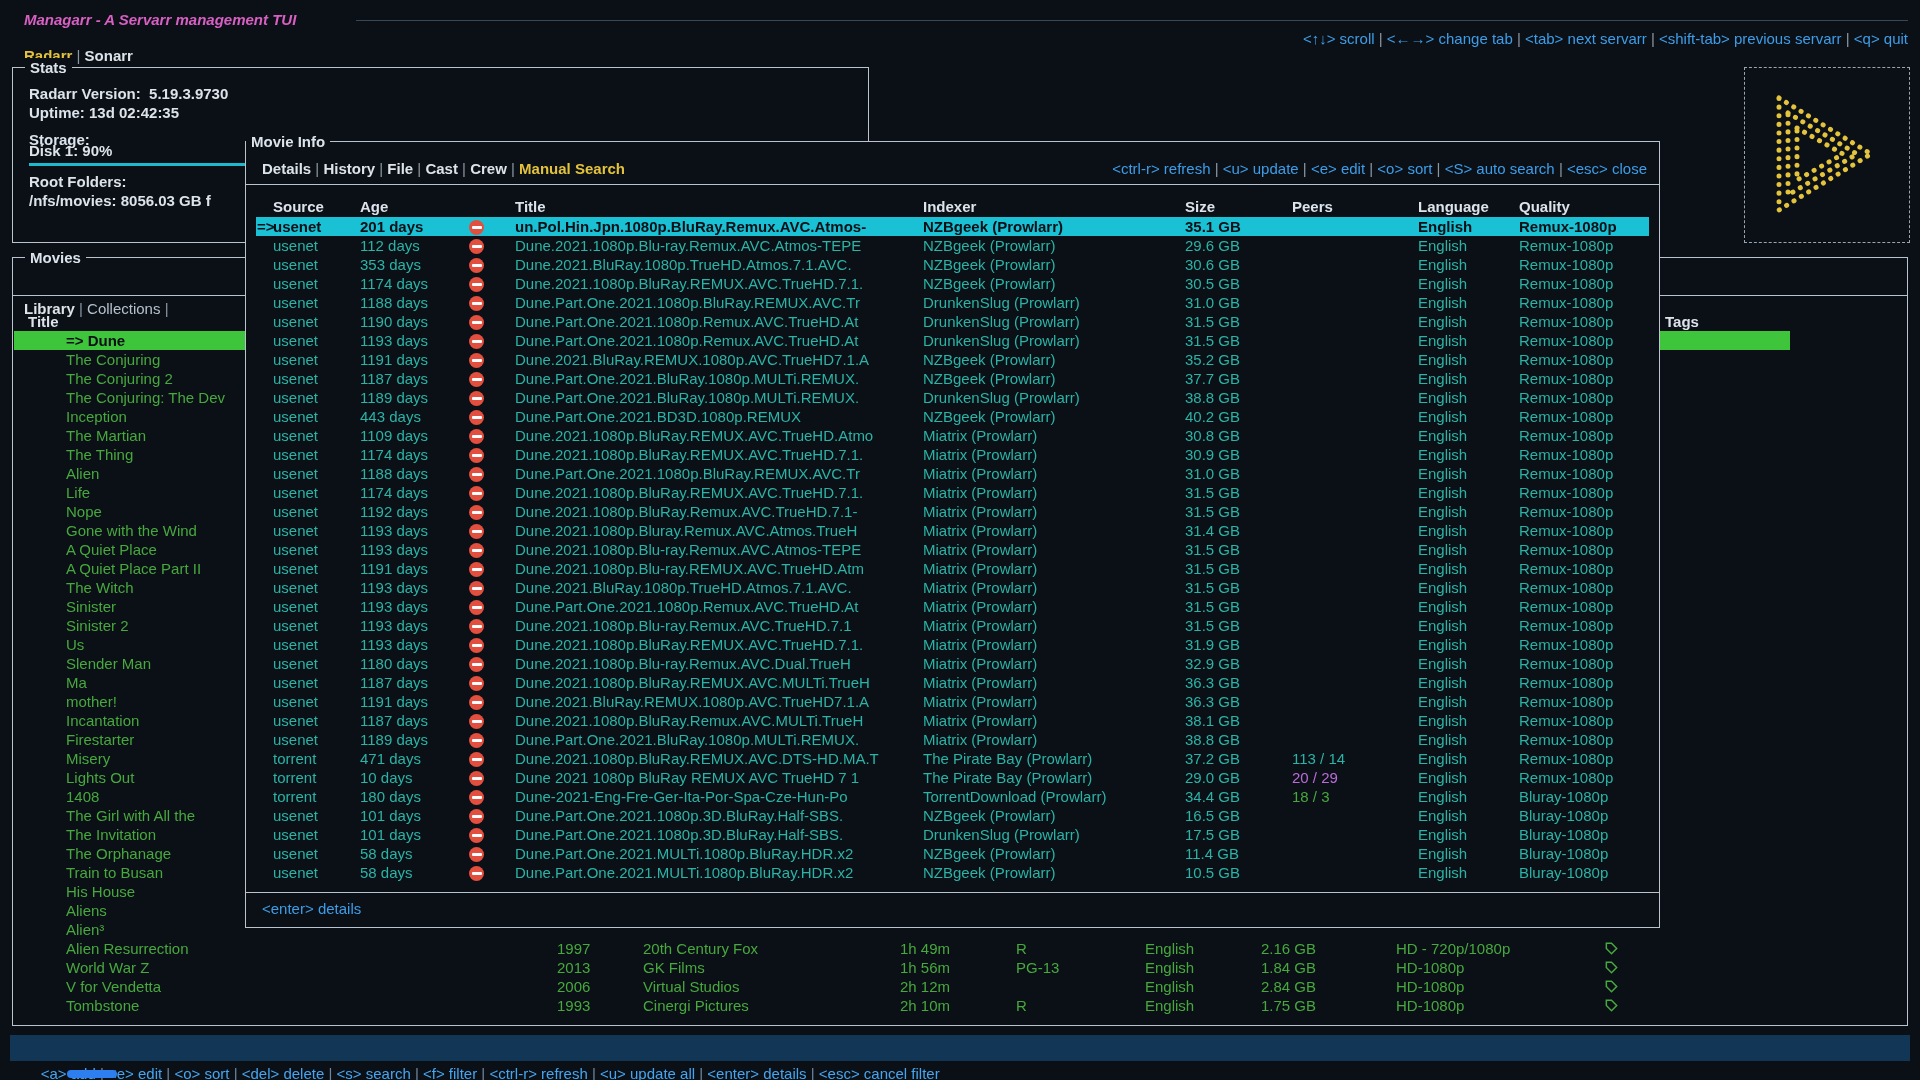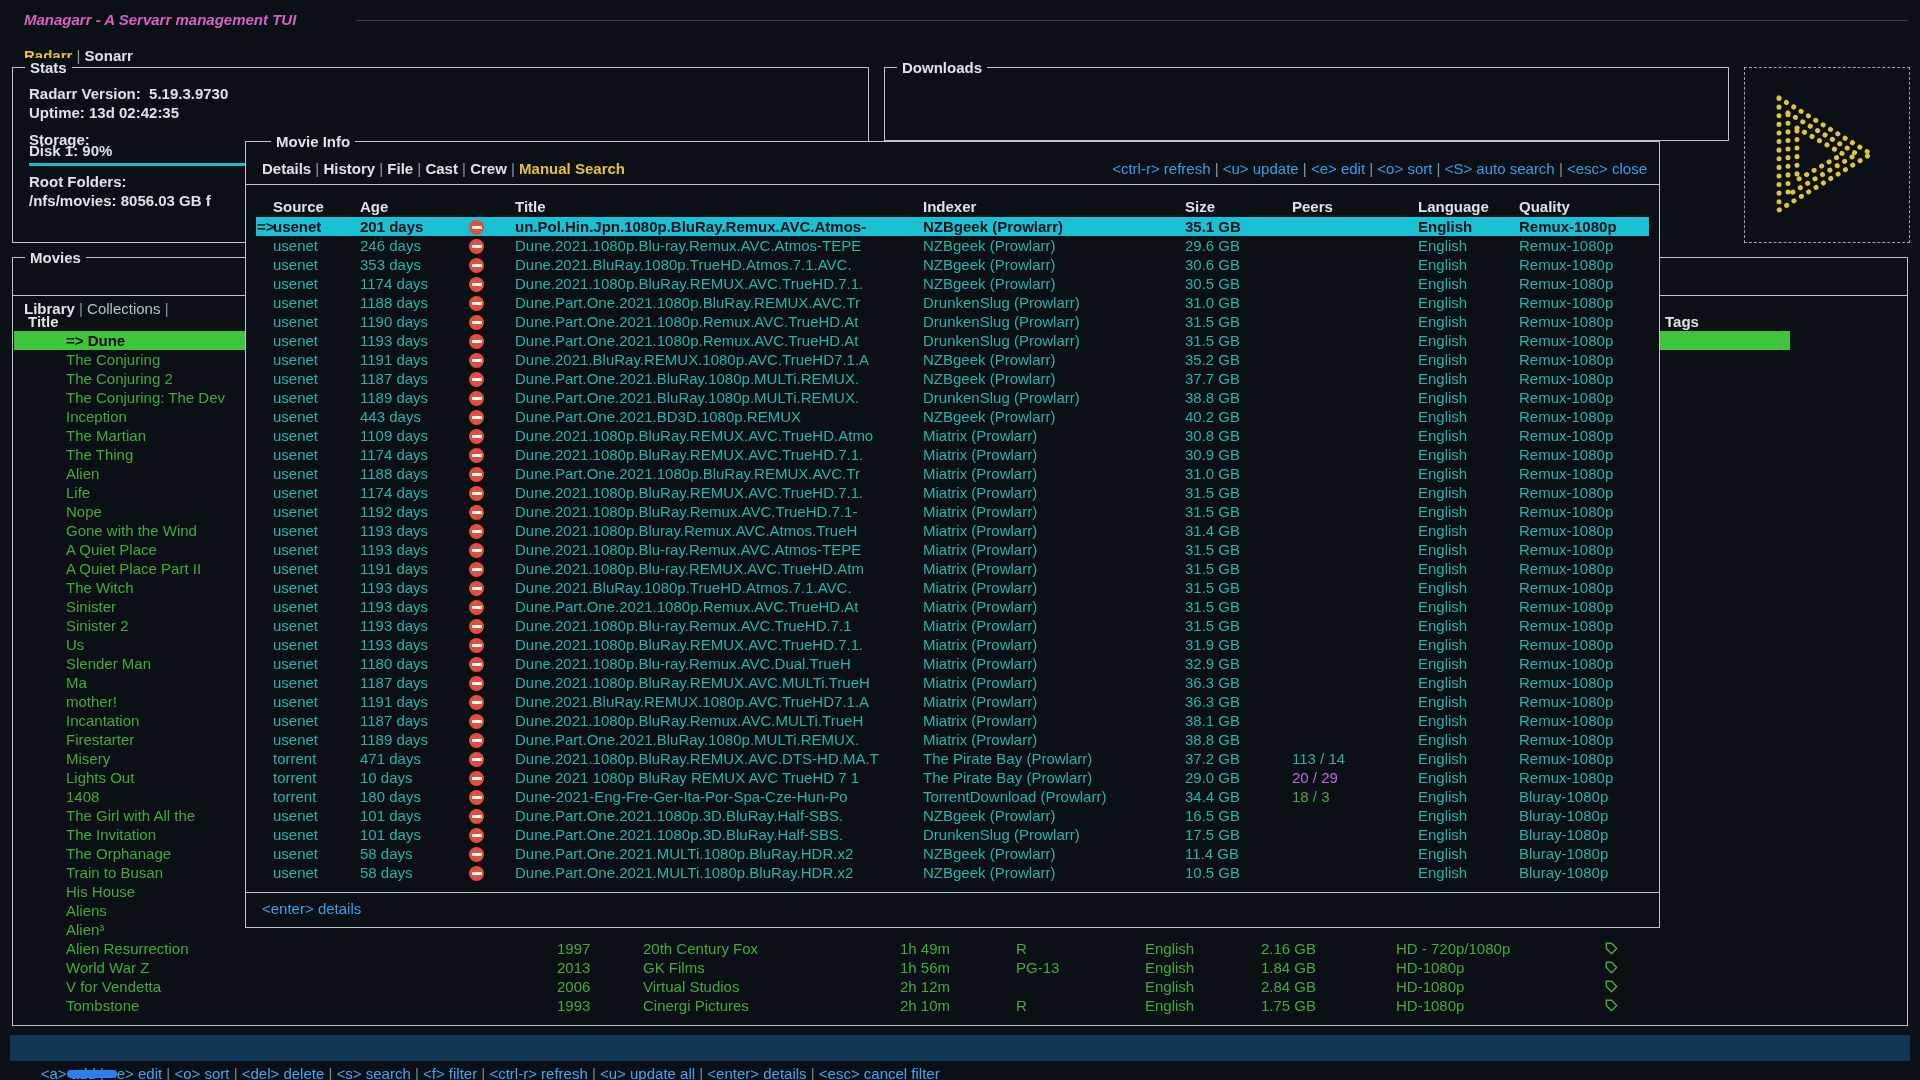--- a/index.html
+++ b/index.html
@@ -58,21 +58,21 @@
   .movie-list-item.selected{background:var(--movie-green-selected);color:var(--dark-text);font-weight:bold;}
   .movie-list-item.selected span{color:var(--dark-text);}
   .movies-table-rows{position:absolute;left:0;top:0;right:0;bottom:0;}
   .bg-row{position:absolute;left:0;width:100%;height:19px;line-height:19px;}
   .bg-cell{position:absolute;white-space:pre;color:var(--movie-green);}
   .bg-cell.tag svg{vertical-align:-2px;}
 
   
   .modal{position:absolute;left:245px;top:141px;width:1415px;height:787px;
     background:var(--background);border:1px solid var(--panel-border);z-index:5;}
-  .modal .panel-title{left:25px;}
+  .modal .panel-title{left:0;}
   .mtabs{position:absolute;left:16px;top:17px;height:19px;line-height:19px;white-space:pre;}
   .mtabs .tab{color:var(--text-white);font-weight:bold;}
   .mtabs .tab.active{color:var(--accent-yellow);}
   .modal-hints{position:absolute;right:12px;top:17px;height:19px;line-height:19px;}
   .mtabs-rule{left:0;top:42px;width:100%;}
   .mhead,.mrow{display:grid;grid-template-columns:87px 109px 46px 408px 262px 107px 126px 101px 1fr;
     padding-left:17px;height:19px;line-height:19px;}
   .mhead{position:absolute;left:10px;right:10px;top:55px;font-weight:bold;color:var(--text-white);}
   .mrows{position:absolute;left:10px;right:10px;top:75px;}
   .mrow{color:var(--result-teal);position:relative;}
@@ -99,35 +99,33 @@
     border-radius:4px;background:var(--artifact-blue);}
 </style>
 </head>
 <body>
 
 <div class="screen">
 
   <div class="app-title">Managarr - A Servarr management TUI</div>
   <div class="hline title-rule"></div>
   <div class="servarr-tabs"><span class="tab active">Radarr</span><span class="sep"> | </span><span class="tab">Sonarr</span></div>
+  <div class="top-hints hints"><span class="hint">&lt;↑↓&gt; scroll</span><span class="sep"> | </span><span class="hint">&lt;←→&gt; change tab</span><span class="sep"> | </span><span class="hint">&lt;tab&gt; next servarr</span><span class="sep"> | </span><span class="hint">&lt;shift-tab&gt; previous servarr</span><span class="sep"> | </span><span class="hint">&lt;q&gt; quit</span></div>
 
   <div class="panel stats-panel">
     <div class="panel-title">Stats</div>
     <div class="stat-line" style="top:16px">Radarr Version:  5.19.3.9730</div>
     <div class="stat-line" style="top:35px">Uptime: 13d 02:42:35</div>
     <div class="stat-line" style="top:62px">Storage:</div>
     <div class="stat-line" style="top:73px">Disk 1: 90%</div>
     <div class="gauge"></div>
     <div class="stat-line" style="top:104px">Root Folders:</div>
     <div class="stat-line" style="top:123px">/nfs/movies: 8056.03 GB f</div>
   </div>
 
-  <div class="panel downloads-panel">
-    <div class="panel-title">Downloads</div>
-  </div>
 
   <div class="panel logo-panel">
     <svg width="112" height="126" viewBox="0 0 112 126">
       <polygon points="8,6 100,62 8,118" fill="none" stroke="var(--accent-yellow)" stroke-width="5" stroke-dasharray="0.1 8.5" stroke-linecap="round"></polygon>
       <polygon points="17,21 86,62 17,103" fill="none" stroke="var(--accent-yellow)" stroke-width="5" stroke-dasharray="0.1 8.5" stroke-linecap="round"></polygon>
       <polygon points="26,36 72,62 26,88" fill="none" stroke="var(--accent-yellow)" stroke-width="5" stroke-dasharray="0.1 8.5" stroke-linecap="round"></polygon>
     </svg>
   </div>
 
   <div class="panel movies-panel">
@@ -251,21 +249,21 @@
           <span class="cell"><span class="noentry"></span></span>
           <span class="cell cell-title">un.Pol.Hin.Jpn.1080p.BluRay.Remux.AVC.Atmos-</span>
           <span class="cell cell-indexer">NZBgeek (Prowlarr)</span>
           <span class="cell cell-size">35.1 GB</span>
           <span class="cell cell-peers"></span>
           <span class="cell cell-language">English</span>
           <span class="cell cell-quality">Remux-1080p</span>
         </div>
         <div class="mrow">
           <span class="cell cell-source">usenet</span>
-          <span class="cell cell-age">246 days</span>
+          <span class="cell cell-age">112 days</span>
           <span class="cell"><span class="noentry"></span></span>
           <span class="cell cell-title">Dune.2021.1080p.Blu-ray.Remux.AVC.Atmos-TEPE</span>
           <span class="cell cell-indexer">NZBgeek (Prowlarr)</span>
           <span class="cell cell-size">29.6 GB</span>
           <span class="cell cell-peers"></span>
           <span class="cell cell-language">English</span>
           <span class="cell cell-quality">Remux-1080p</span>
         </div>
         <div class="mrow">
           <span class="cell cell-source">usenet</span>

